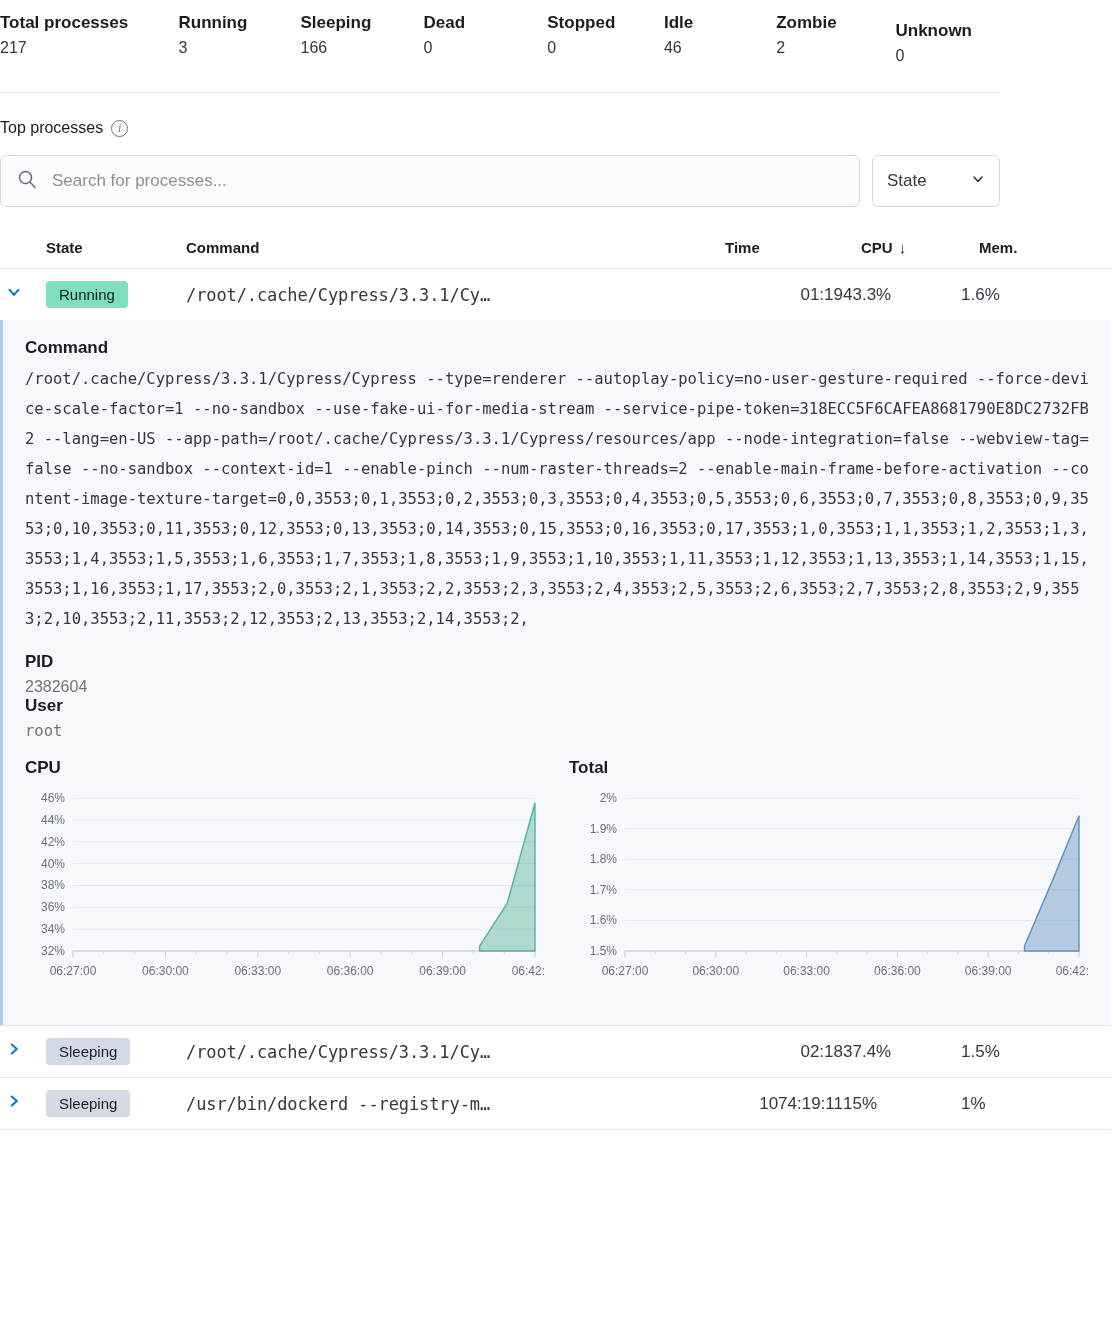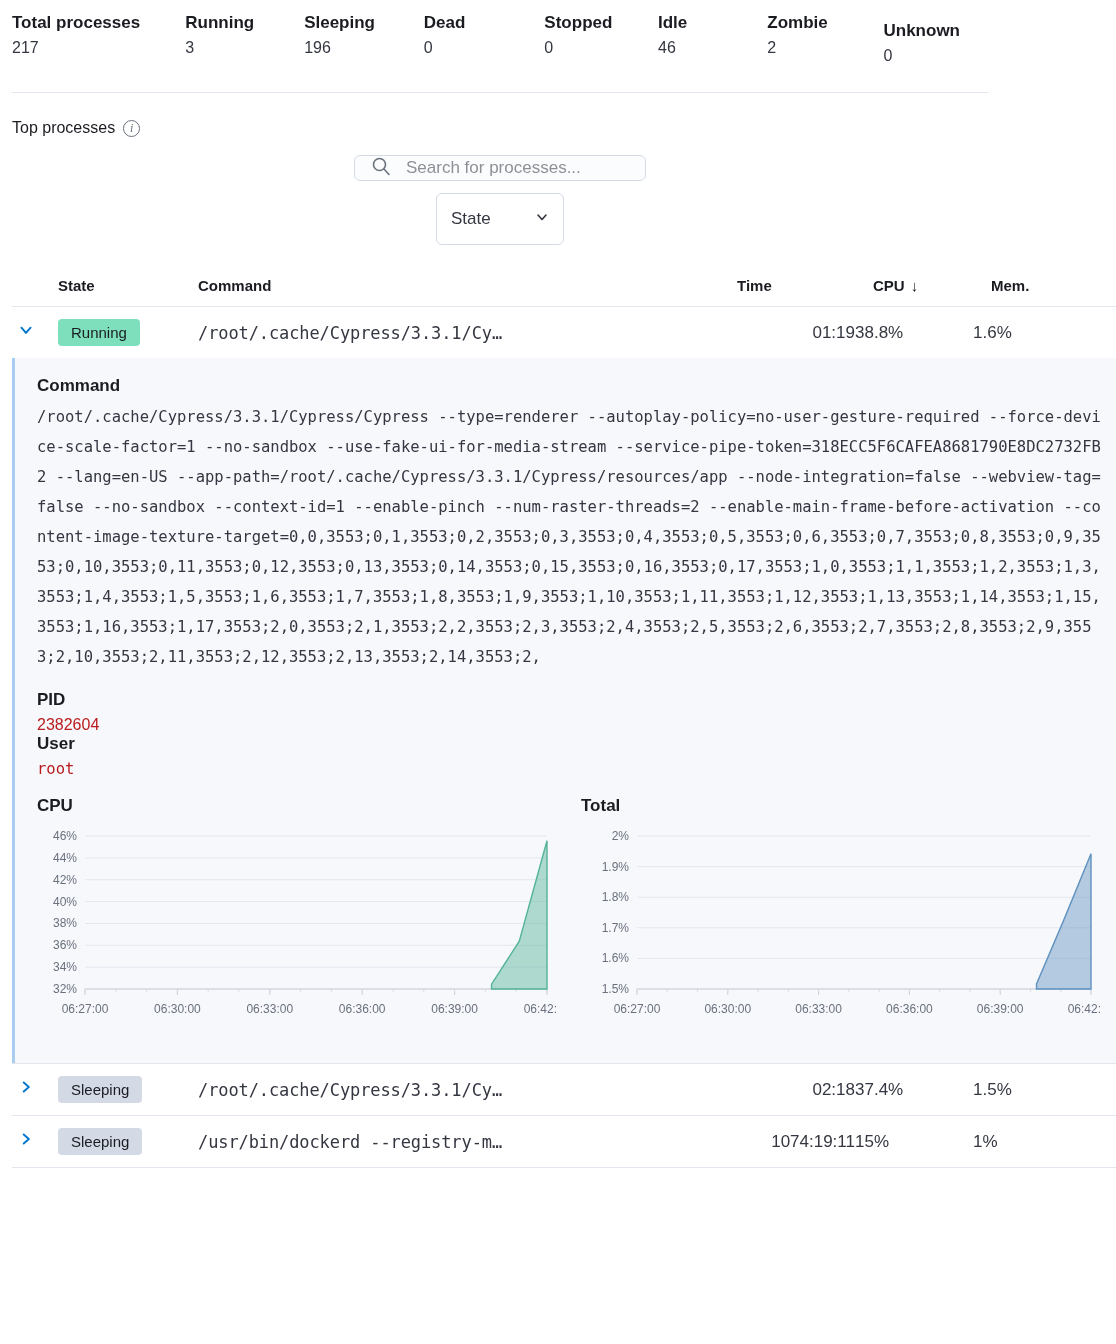--- a/index.html
+++ b/index.html
@@ -3,21 +3,21 @@
 <meta charset="utf-8">
 <style>
   * { box-sizing: border-box; }
   html, body {
     margin: 0; padding: 0;
     width: 1116px;
     background: #ffffff;
     font-family: "Liberation Sans", sans-serif;
     color: #343741;
   }
-  .page { width: 1000px; padding: 0 12px; }
+  .page { width: 1000px; padding: 0 0; }
 
   
   .stats {
     display: flex;
     align-items: flex-start;
     padding: 12px 0 22px 0;
     border-bottom: 1px solid #e3e6ef;
   }
   .stat { padding-right: 28px; }
   .stat-label {
@@ -66,21 +66,20 @@
     font-style: italic;
     display: inline-block;
   }
 
   
   .searchrow {
     display: flex;
     gap: 12px;
     align-items: center;
     padding-bottom: 22px;
-    flex-direction: column;
   }
   .searchbox {
     flex: 1;
     height: 52px;
     border: 1px solid #d3dae6;
     border-radius: 6px;
     background: #fbfcfd;
     display: flex;
     align-items: center;
     gap: 13px;
@@ -186,21 +185,21 @@
   }
   .kv-grid {
     display: grid;
     grid-template-columns: 1fr;
     column-gap: 40px;
     margin-top: 18px;
   }
   .kv-val {
     font-family: "DejaVu Sans Mono", monospace;
     font-size: 15.5px;
-    color: #b91c1c;
+    color: #737373;
   }
   .kv-val.plain { font-family: "Liberation Sans", sans-serif; font-size: 16px; }
   .charts {
     display: grid;
     grid-template-columns: 1fr 1fr;
     column-gap: 24px;
     margin-top: 18px;
   }
   .chart-title { font-size: 17px; font-weight: 700; color: #1a1c21; margin-bottom: 10px; }
   .chart-box { height: 215px; }
@@ -216,21 +215,21 @@
     <div class="stat stat-0">
       <div class="stat-label">Total processes</div>
       <div class="stat-value">217</div>
     </div>
     <div class="stat stat-1">
       <div class="stat-label">Running</div>
       <div class="stat-value">3</div>
     </div>
     <div class="stat stat-2">
       <div class="stat-label">Sleeping</div>
-      <div class="stat-value">196</div>
+      <div class="stat-value">166</div>
     </div>
     <div class="stat stat-3">
       <div class="stat-label">Dead</div>
       <div class="stat-value">0</div>
     </div>
     <div class="stat stat-4">
       <div class="stat-label">Stopped</div>
       <div class="stat-value">0</div>
     </div>
     <div class="stat stat-5">
@@ -293,21 +292,21 @@
             <svg width="16" height="16" viewBox="0 0 14 14" fill="none" stroke="#0077cc" stroke-width="1.7">
               <polyline points="3,5 7,9.5 11,5" stroke-linecap="round" stroke-linejoin="round"></polyline>
             </svg>
           </span>
         </td>
         <td>
           <span class="badge running">Running</span>
         </td>
         <td class="cmd">/root/.cache/Cypress/3.3.1/Cy…</td>
         <td class="num-time">01:19</td>
-        <td class="num-cpu">38.8%</td>
+        <td class="num-cpu">43.3%</td>
         <td class="num-mem">1.6%</td>
       </tr>
       <tr>
         <td class="detail-cell" colspan="6">
           <div class="detail">
             <h4>Command</h4>
             <div class="mono-block">/root/.cache/Cypress/3.3.1/Cypress/Cypress --type=renderer --autoplay-policy=no-user-gesture-required --force-device-scale-factor=1 --no-sandbox --use-fake-ui-for-media-stream --service-pipe-token=318ECC5F6CAFEA8681790E8DC2732FB2 --lang=en-US --app-path=/root/.cache/Cypress/3.3.1/Cypress/resources/app --node-integration=false --webview-tag=false --no-sandbox --context-id=1 --enable-pinch --num-raster-threads=2 --enable-main-frame-before-activation --content-image-texture-target=0,0,3553;0,1,3553;0,2,3553;0,3,3553;0,4,3553;0,5,3553;0,6,3553;0,7,3553;0,8,3553;0,9,3553;0,10,3553;0,11,3553;0,12,3553;0,13,3553;0,14,3553;0,15,3553;0,16,3553;0,17,3553;1,0,3553;1,1,3553;1,2,3553;1,3,3553;1,4,3553;1,5,3553;1,6,3553;1,7,3553;1,8,3553;1,9,3553;1,10,3553;1,11,3553;1,12,3553;1,13,3553;1,14,3553;1,15,3553;1,16,3553;1,17,3553;2,0,3553;2,1,3553;2,2,3553;2,3,3553;2,4,3553;2,5,3553;2,6,3553;2,7,3553;2,8,3553;2,9,3553;2,10,3553;2,11,3553;2,12,3553;2,13,3553;2,14,3553;2,</div>
 
             <div class="kv-grid">
               <div>

